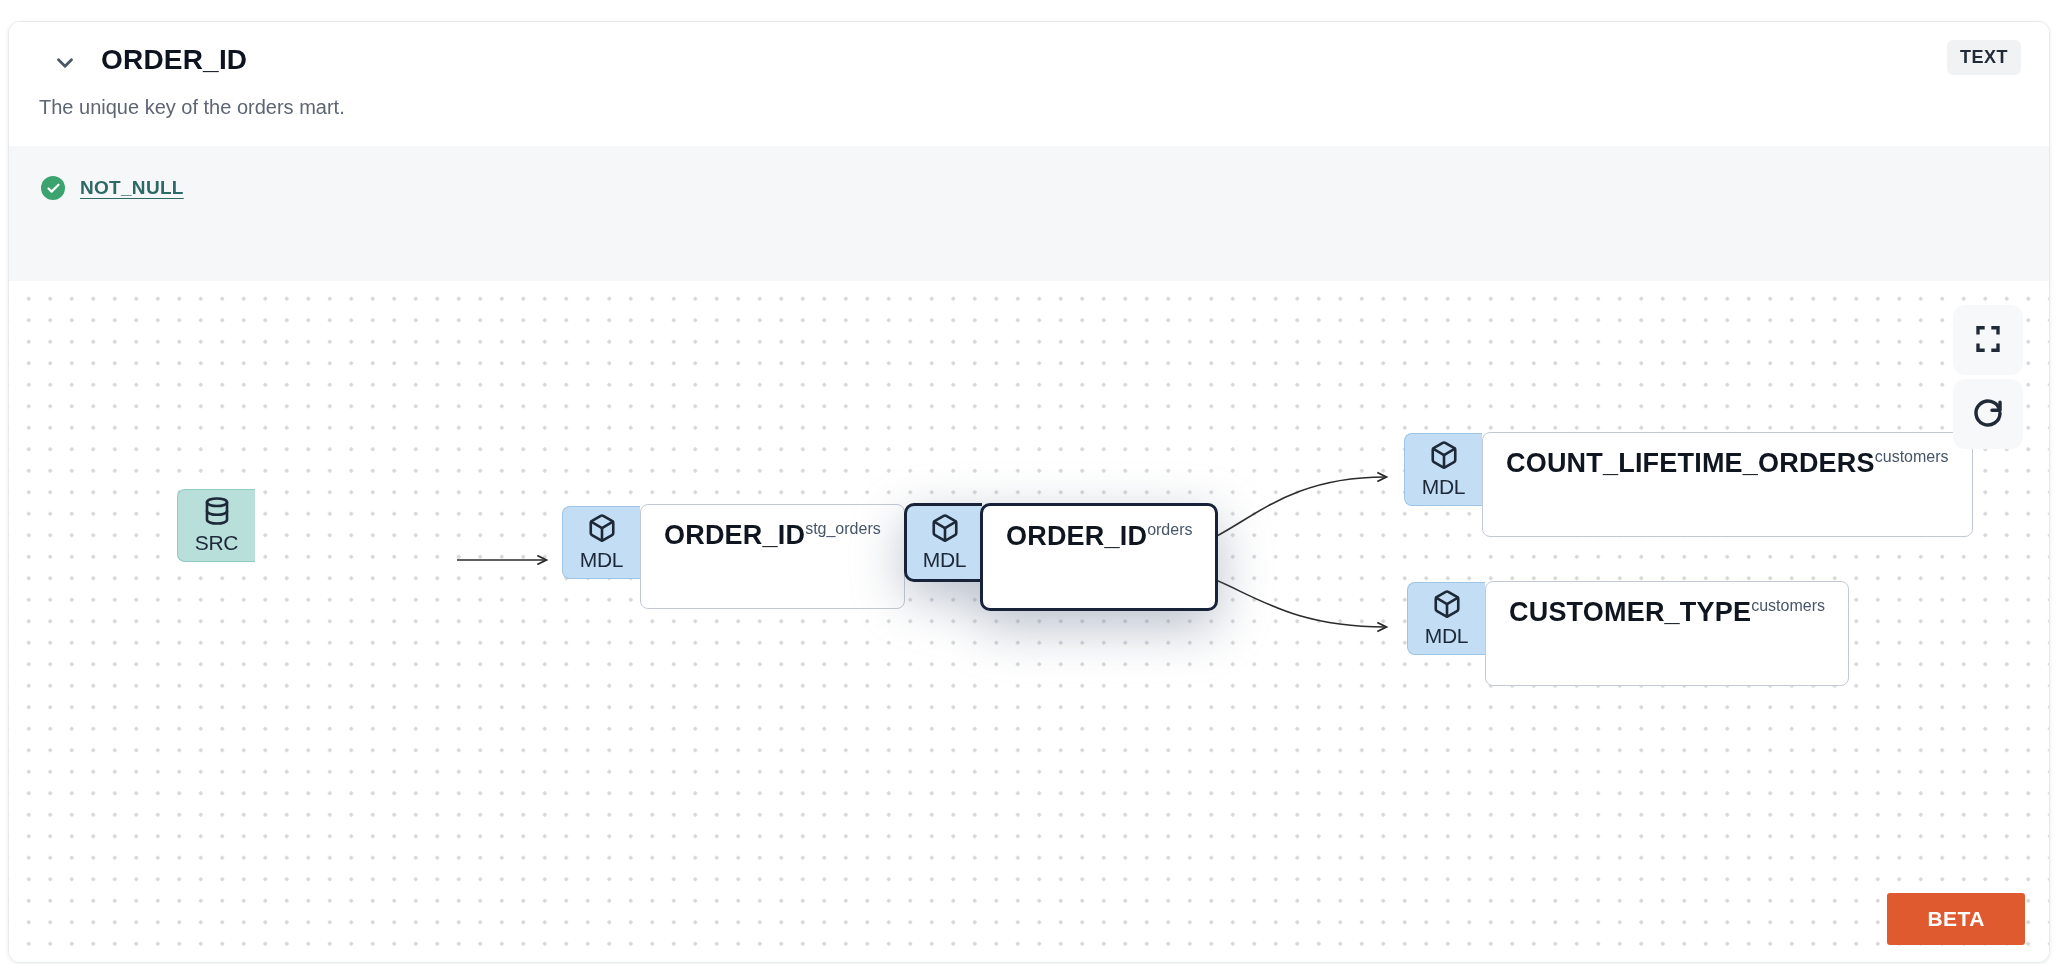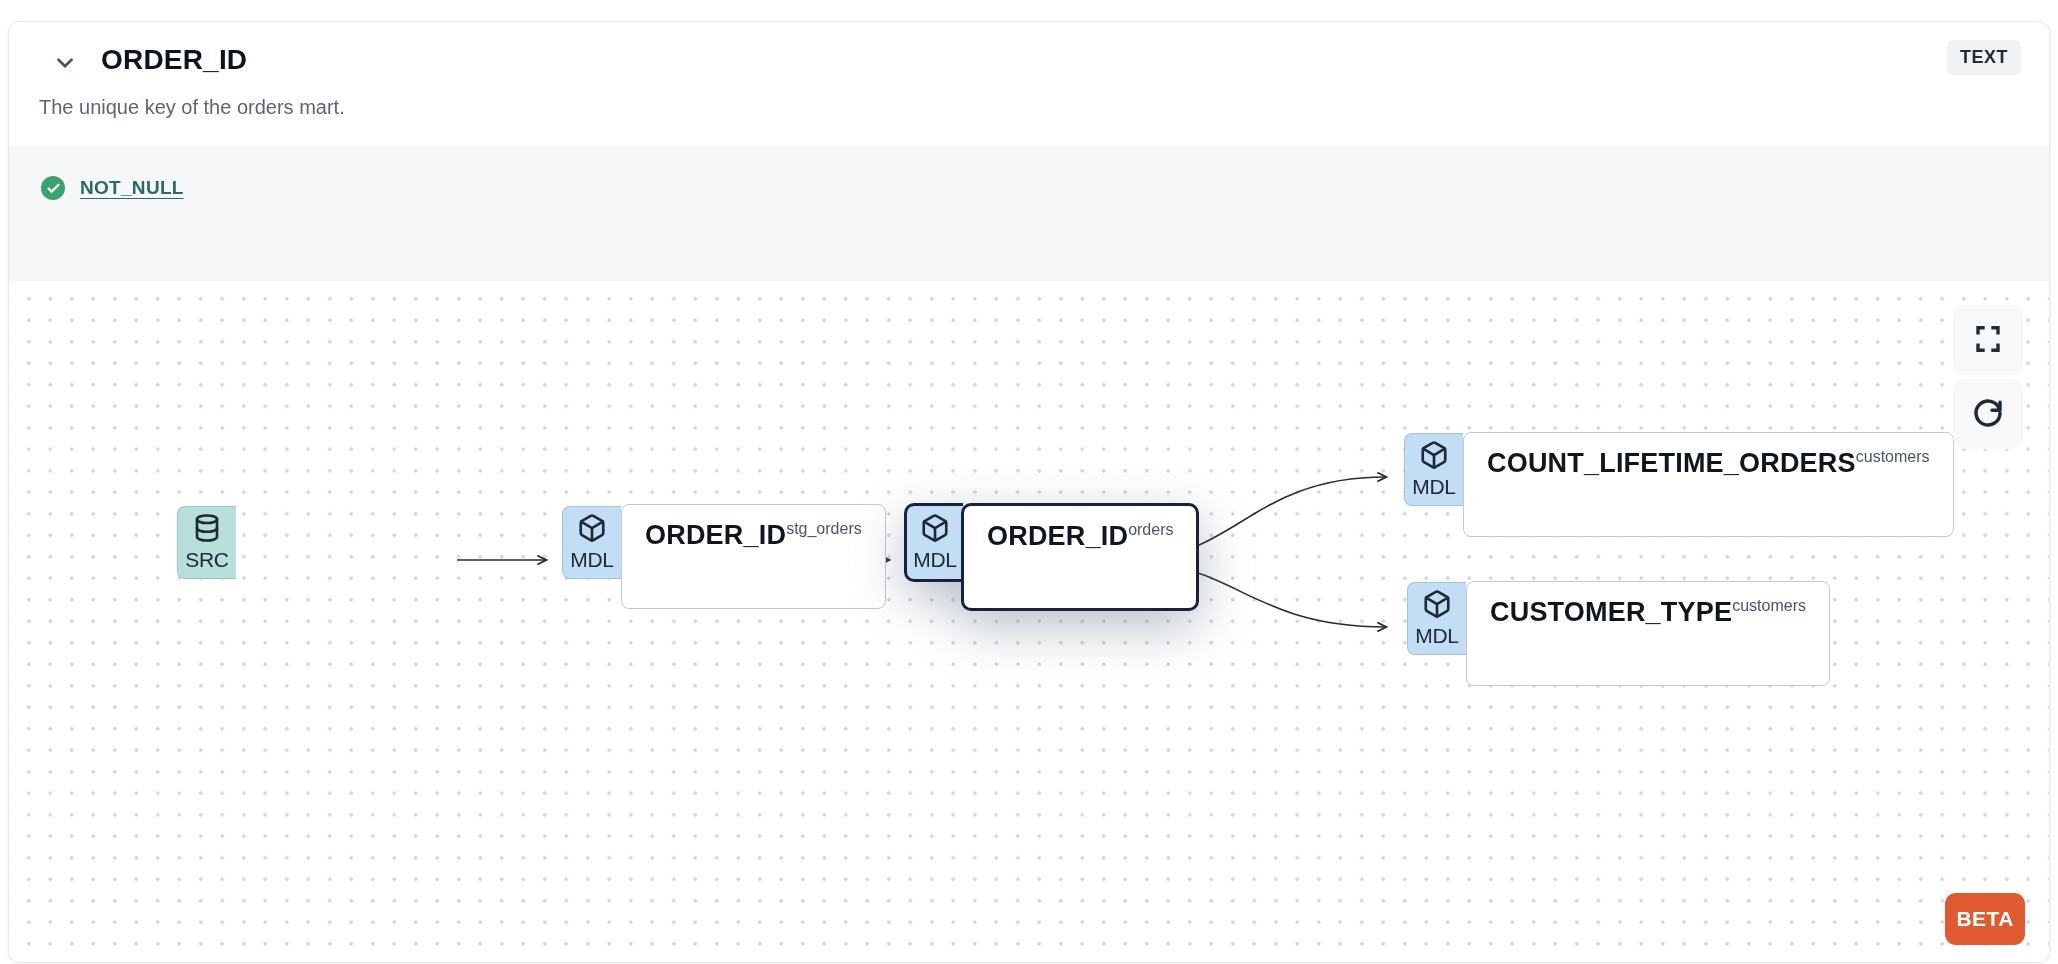--- a/index.html
+++ b/index.html
@@ -53,21 +53,21 @@
   .test-link{font-size:19px;font-weight:700;color:var(--link-teal);
     text-decoration:underline;text-underline-offset:4px;letter-spacing:.3px;cursor:pointer;}
 
   
   .canvas{position:relative;height:683px;background:#fff;
     background-image:radial-gradient(circle,var(--dot-color) 1.6px,transparent 1.7px);
     background-size:21.5px 21.5px;background-position:9px 7px;}
   .edges{position:absolute;inset:0;pointer-events:none;}
 
   .node{position:absolute;display:flex;align-items:flex-start;cursor:pointer;}
-  .node-badge{width:59px;height:73px;border-radius:8px 0 0 8px;
+  .node-badge{width:78px;height:73px;border-radius:8px 0 0 8px;
     display:flex;flex-direction:column;align-items:center;justify-content:center;gap:1px;
     border:1px solid transparent;border-right:none;flex:0 0 auto;}
   .node-badge.src{background:var(--src-badge-bg);border-color:var(--src-badge-border);}
   .node-badge.mdl{background:var(--mdl-badge-bg);border-color:var(--mdl-badge-border);}
   .badge-label{font-size:21px;font-weight:500;color:var(--icon-dark);letter-spacing:-.3px;}
   .node-card{background:#fff;border:1px solid var(--node-border);border-radius:8px;
     min-height:105px;padding:15px 23px 15px 23px;display:flex;flex-direction:row;justify-content:center;}
   .node-title{font-size:27px;font-weight:700;color:var(--node-title);letter-spacing:.2px;
     margin-bottom:5px;white-space:nowrap;}
   .node-sub{font-size:16px;color:var(--node-sub);white-space:nowrap;}
@@ -78,21 +78,21 @@
   .node.selected .node-card{border:3.5px solid var(--selected-border);border-radius:10px;
     min-height:108px;margin-left:-2px;}
 
   
   .canvas-controls{position:absolute;right:26px;top:24px;display:flex;flex-direction:column;gap:4px;}
   .ctrl-btn{width:70px;height:70px;border:none;border-radius:12px;background:#f7f8fa;
     display:flex;align-items:center;justify-content:center;cursor:pointer;}
 
   .beta-badge{position:absolute;right:24px;bottom:19px;background:var(--beta-orange);
     color:#fff;font-size:21px;font-weight:700;letter-spacing:.5px;
-    padding:14px 11px;border-radius:11px;}
+    padding:14px 40px;border-radius:3px;}
 </style>
 </head>
 <body>
 
 <div class="panel">
 
   <div class="header">
     <button class="chevron-btn">
       <span>
         <svg width="26" height="26" viewBox="0 0 24 24" fill="none" stroke="#4b5868" stroke-width="2.6" stroke-linecap="round" stroke-linejoin="round">
@@ -125,21 +125,21 @@
         </marker>
       </defs>
       <g fill="none" stroke="#2b2b2b" stroke-width="1.6">
         <path d="M448,279 H536" marker-end="url(#arrow)"></path>
         <path d="M782,279 H879" marker-end="url(#arrow)"></path>
         <path d="M1133,276 C1225,276 1245,196 1376,196" marker-end="url(#arrow)"></path>
         <path d="M1133,283 C1225,283 1245,346 1376,346" marker-end="url(#arrow)"></path>
       </g>
     </svg>
 
-    <div class="node" style="left:168px;top:223px;">
+    <div class="node" style="left:168px;top:206px;">
       <div class="node-badge src" style="margin-top:2px;">
         <span>
           <svg width="30" height="30" viewBox="0 0 24 24" fill="none" stroke="#1d2838" stroke-width="2.1" stroke-linecap="round" stroke-linejoin="round">
               <ellipse cx="12" cy="5" rx="8" ry="3"></ellipse>
               <path d="M20 12c0 1.66-3.58 3-8 3s-8-1.34-8-3"></path>
               <path d="M4 5v14c0 1.66 3.58 3 8 3s8-1.34 8-3V5"></path>
             </svg>
         </span>
         <span class="badge-label">SRC</span>
       </div>

